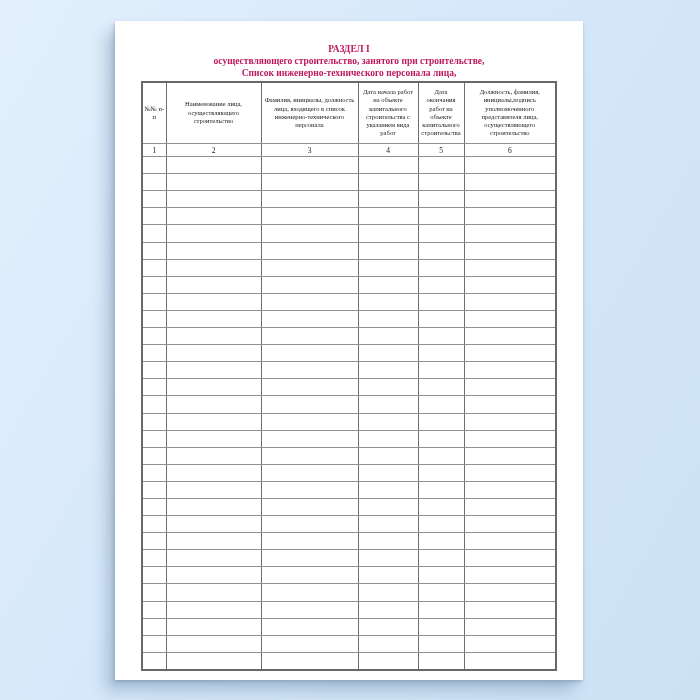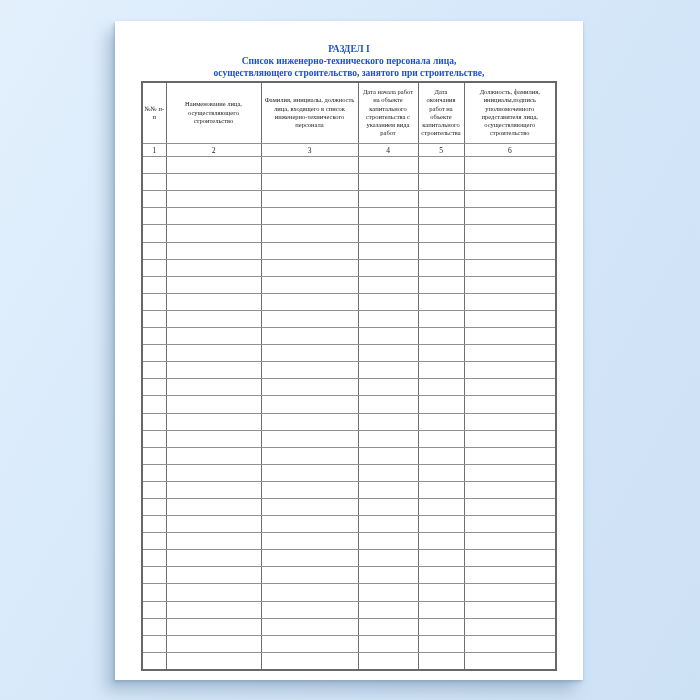--- a/index.html
+++ b/index.html
@@ -15,21 +15,21 @@
     left: 115px; top: 21px;
     width: 468px; height: 659px;
     background: #ffffff;
     box-sizing: border-box;
     padding-top: 22px;
     box-shadow:
       0 1px 2px rgba(128,152,178,0.45),
       -2px 3px 4px rgba(122,148,176,0.35),
       -9px 11px 14px rgba(118,146,176,0.45);
   }
-  .title-block { text-align: center; color: #1d4ed8; }
+  .title-block { text-align: center; color: #be185d; }
   .title-line {
     font-size: 9.5px;
     line-height: 12.2px;
     font-weight: bold;
     white-space: nowrap;
   }
   table.form-table {
     border-collapse: collapse;
     table-layout: fixed;
     width: 414px;
@@ -68,22 +68,22 @@
   col.c5 { width: 46px; }
   col.c6 { width: 92px; }
 </style>
 </head>
 <body>
 
 <div class="page">
 
   <div class="title-block">
     <div class="title-line">РАЗДЕЛ I</div>
+    <div class="title-line">осуществляющего строительство, занятого при строительстве,</div>
     <div class="title-line">Список инженерно-технического персонала лица,</div>
-    <div class="title-line">осуществляющего строительство, занятого при строительстве,</div>
   </div>
 
   <table class="form-table">
     <colgroup>
       <col class="c1">
         <col class="c2">
         <col class="c3">
         <col class="c4">
         <col class="c5">
         <col class="c6">

